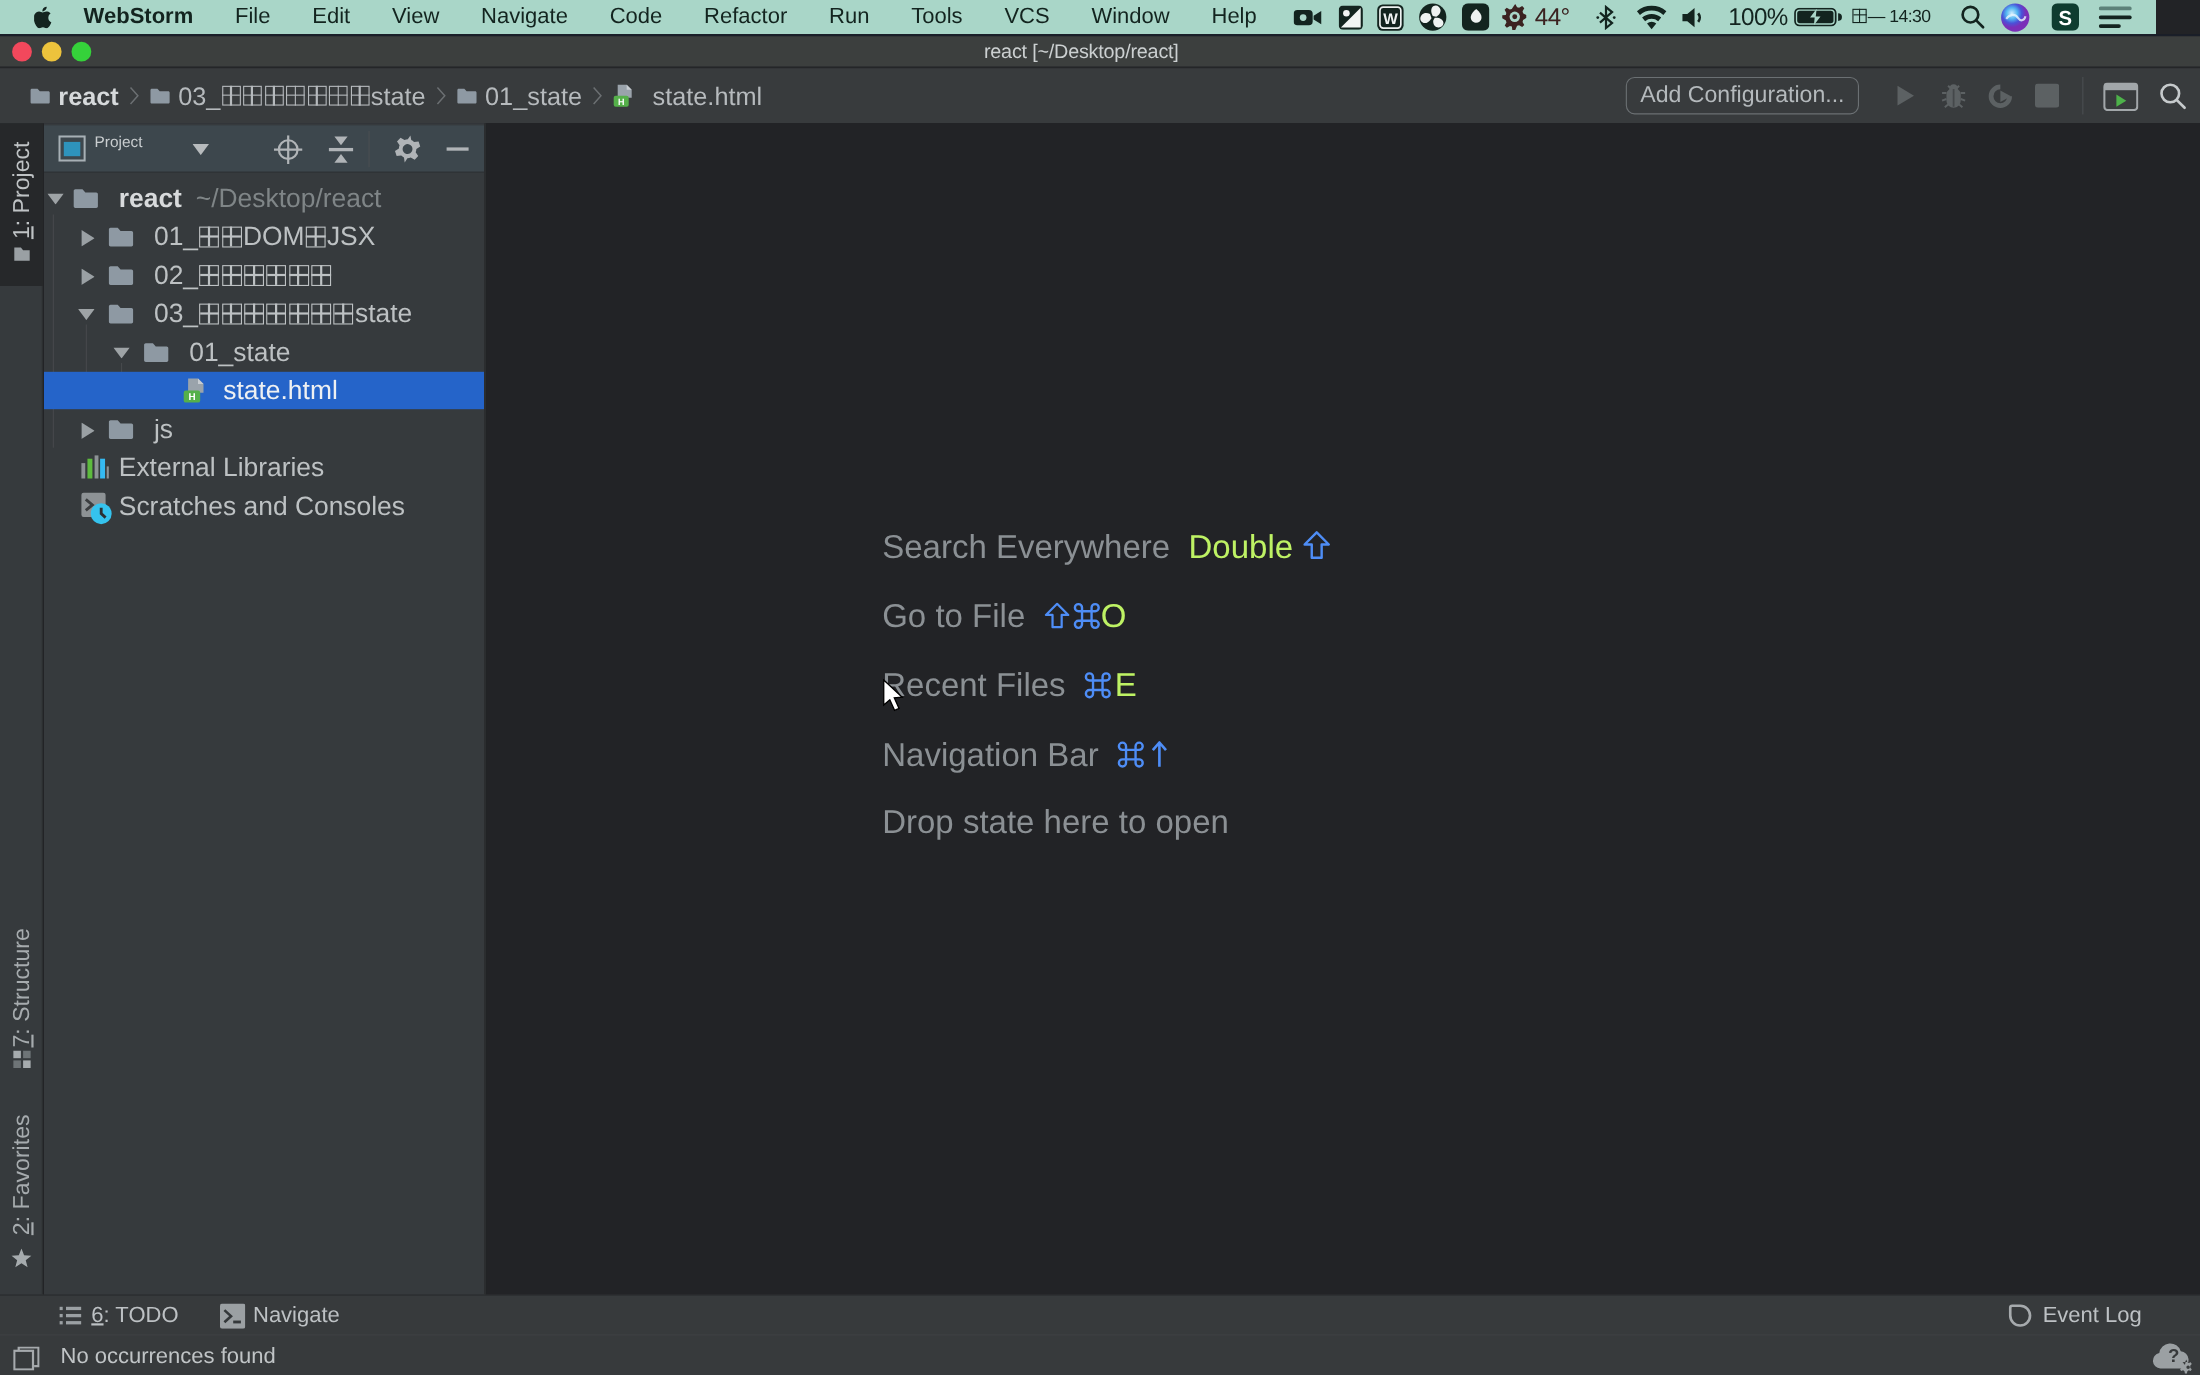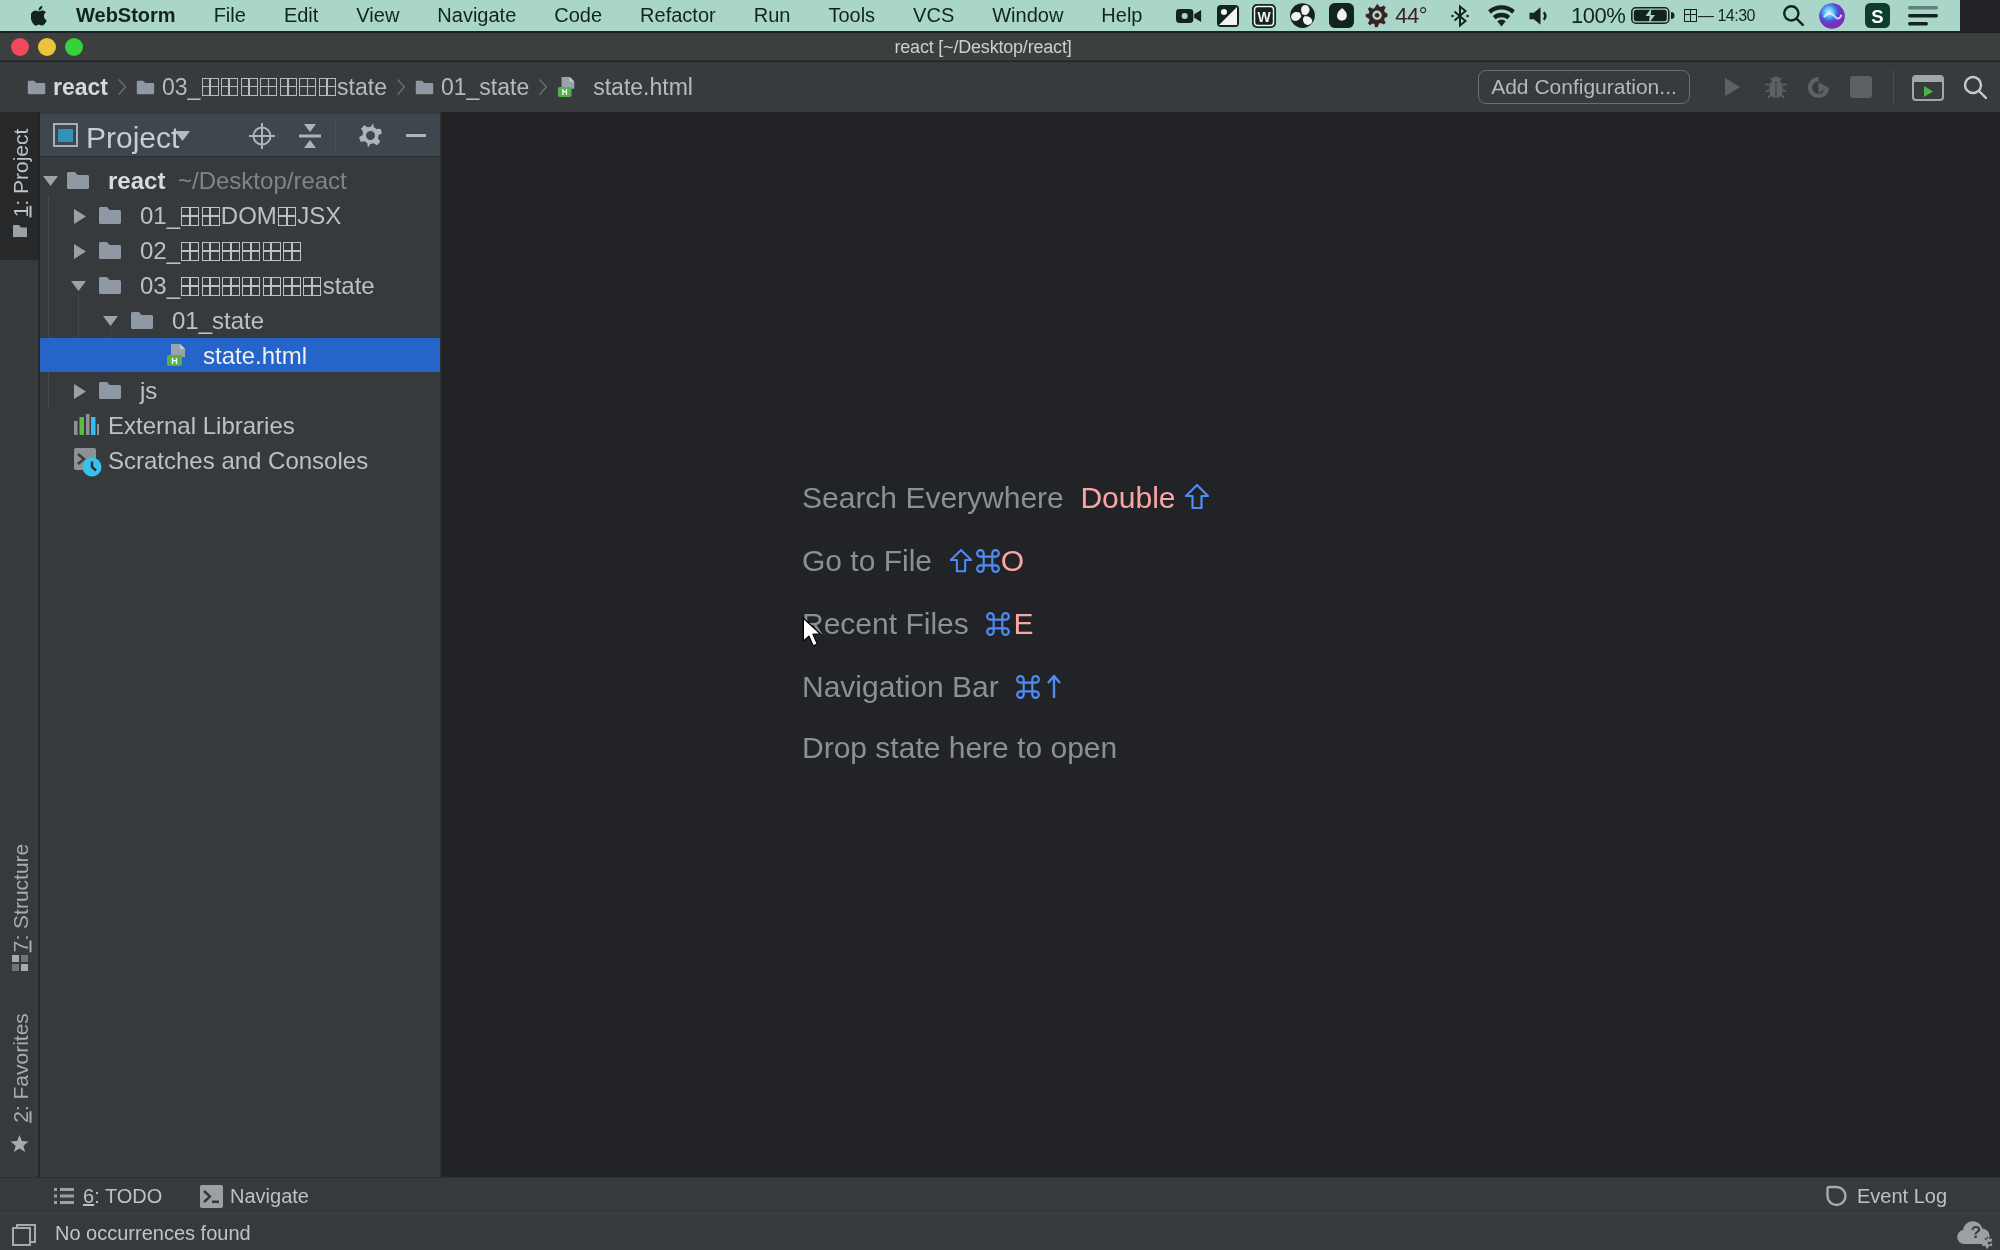--- a/index.html
+++ b/index.html
@@ -11,28 +11,28 @@
 .tl{position:absolute;top:38px;width:18px;height:18px;border-radius:50%}
 #title{position:absolute;top:33px;left:0;width:1966px;height:27px;text-align:center;line-height:28px;color:#ccd0d1;font-size:18px;letter-spacing:-.2px}
 #toolbar{position:absolute;left:0;top:62px;width:2000px;height:50px;background:#383b3d}
 #crumbs{position:absolute;left:27px;top:62px;height:50px;display:flex;align-items:center;font-size:23px;color:#b6babd;white-space:nowrap}
 #crumbs .sep{margin:0 9px;opacity:.85}
 #crumbs .fold{margin-right:7px}
 #strip{position:absolute;left:0;top:112px;width:39px;height:1065px;background:#363a3d;border-right:1px solid #2b2e30}
 #ptab{position:absolute;left:0;top:112px;width:39px;height:148px;background:#26282a}
 .vtext{position:absolute;color:#bfc3c5;font-size:21px;line-height:21px;white-space:nowrap;transform:translate(-50%,-50%) rotate(-90deg)}
 #panel{position:absolute;left:40px;top:112px;width:401px;height:1065px;background:#363a3d}
-#phead{position:absolute;left:40px;top:114px;width:401px;height:43px;background:#3d474d;border-bottom:1px solid #2b2e30;color:#c9cdcf;font-size:30px}
+#phead{position:absolute;left:40px;top:114px;width:401px;height:43px;background:#3d474d;border-bottom:1px solid #2b2e30;color:#c9cdcf;font-size:14px}
 #tree{position:absolute;left:40px;top:158px;width:401px;height:1019px;font-size:24px;color:#bdc1c3}
 .trow{position:absolute;left:0;height:35px;line-height:35px;white-space:nowrap}
 #editor{position:absolute;left:442px;top:112px;width:1558px;height:1065px;background:#222326}
 #panelsplit{position:absolute;left:440px;top:112px;width:2px;height:1065px;background:#2b2d2f}
 #hints{position:absolute;left:802px;top:480px;font-size:30px;color:#8b9094}
 .hrow{position:absolute;left:0;white-space:nowrap;height:36px;line-height:36px}
-.hk{color:#fca5a5}
+.hk{color:#bef264}
 #botbar{position:absolute;left:0;top:1177px;width:2000px;height:36px;background:#373a3c;border-top:1px solid #2c2f31;font-size:20px;color:#bdc1c4}
 #statusbar{position:absolute;left:0;top:1213px;width:2000px;height:37px;background:#373a3c;border-top:1px solid #404345;font-size:20px;color:#c0c4c6}
 .cj{display:inline-block;width:.75em;height:.78em;border:.08em solid;position:relative;vertical-align:-.07em;margin:0 .05em}
 .cj:before{content:"";position:absolute;left:-.03em;right:-.03em;top:.28em;height:.08em;background:currentColor}
 .cj:after{content:"";position:absolute;top:-.03em;bottom:-.03em;left:.28em;width:.08em;background:currentColor}
 .u{text-decoration:underline}
 svg{display:block}
 </style></head>
 <body>
 <div id="menubar">

